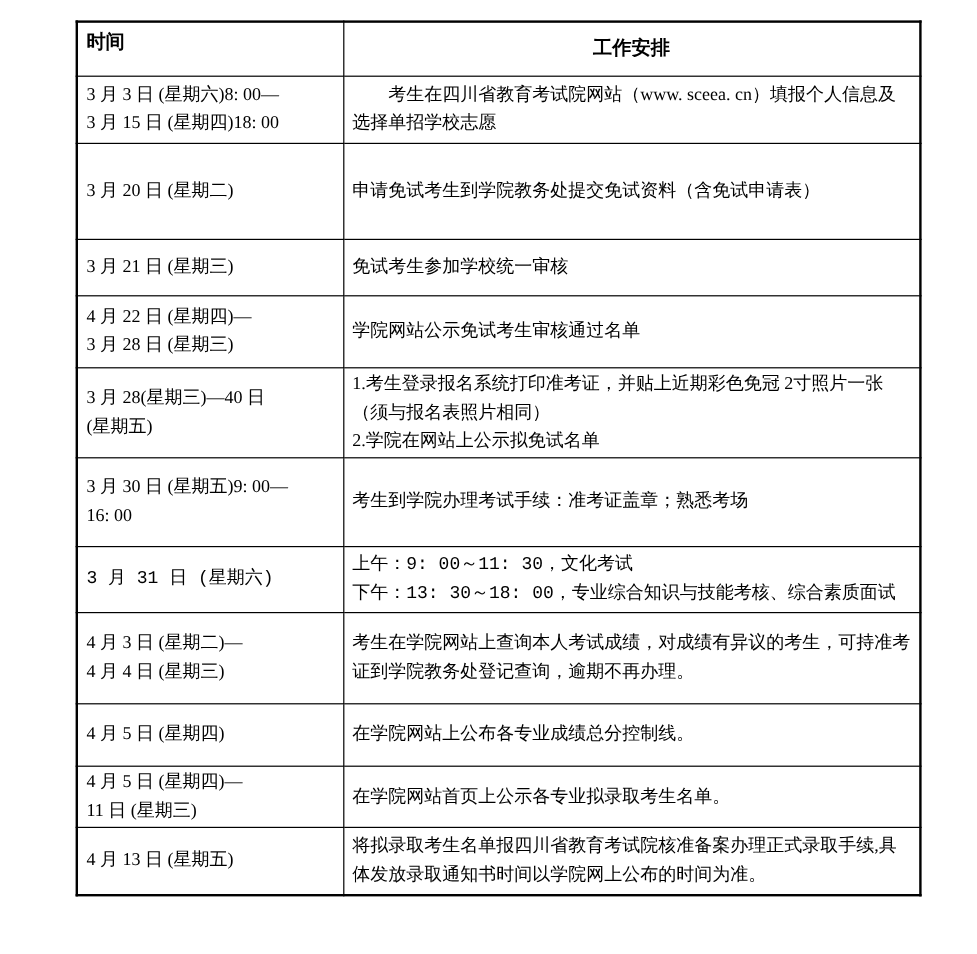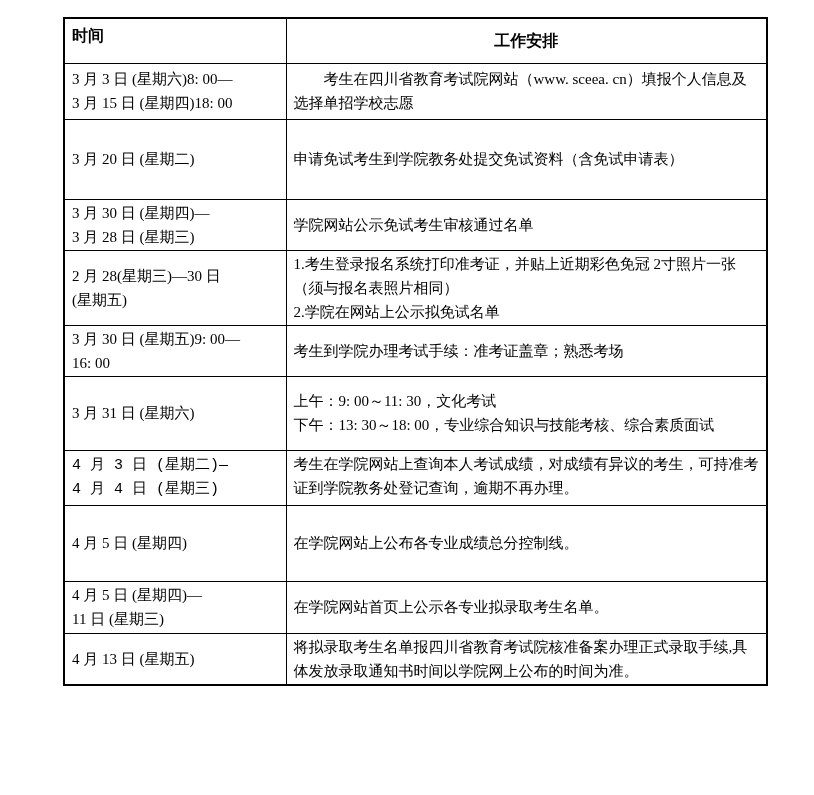--- a/index.html
+++ b/index.html
@@ -92,29 +92,33 @@
 3 月 15 日 (星期四)18: 00</td>
     <td class="work-cell indent">考生在四川省教育考试院网站（www. sceea. cn）填报个人信息及选择单招学校志愿</td>
   </tr>
 
 
   <tr>
     <td class="time-cell">3 月 20 日 (星期二)</td>
     <td class="work-cell">申请免试考生到学院教务处提交免试资料（含免试申请表）</td>
   </tr>
 
+  <tr>
+    <td class="time-cell">3 月 21 日 (星期三)</td>
+    <td class="work-cell">免试考生参加学校统一审核</td>
+  </tr>
 
   <tr>
-    <td class="time-cell">3 月 30 日 (星期四)—
+    <td class="time-cell">4 月 22 日 (星期四)—
 3 月 28 日 (星期三)</td>
     <td class="work-cell">学院网站公示免试考生审核通过名单</td>
   </tr>
 
   <tr>
-    <td class="time-cell">2 月 28(星期三)—30 日
+    <td class="time-cell">3 月 28(星期三)—40 日
 (星期五)</td>
     <td class="work-cell">1.考生登录报名系统打印准考证，并贴上近期彩色免冠 2寸照片一张（须与报名表照片相同）
 2.学院在网站上公示拟免试名单</td>
   </tr>
 
   <tr>
     <td class="time-cell">3 月 30 日 (星期五)9: 00—
 16: 00</td>
     <td class="work-cell">考生到学院办理考试手续：准考证盖章；熟悉考场</td>
   </tr>

